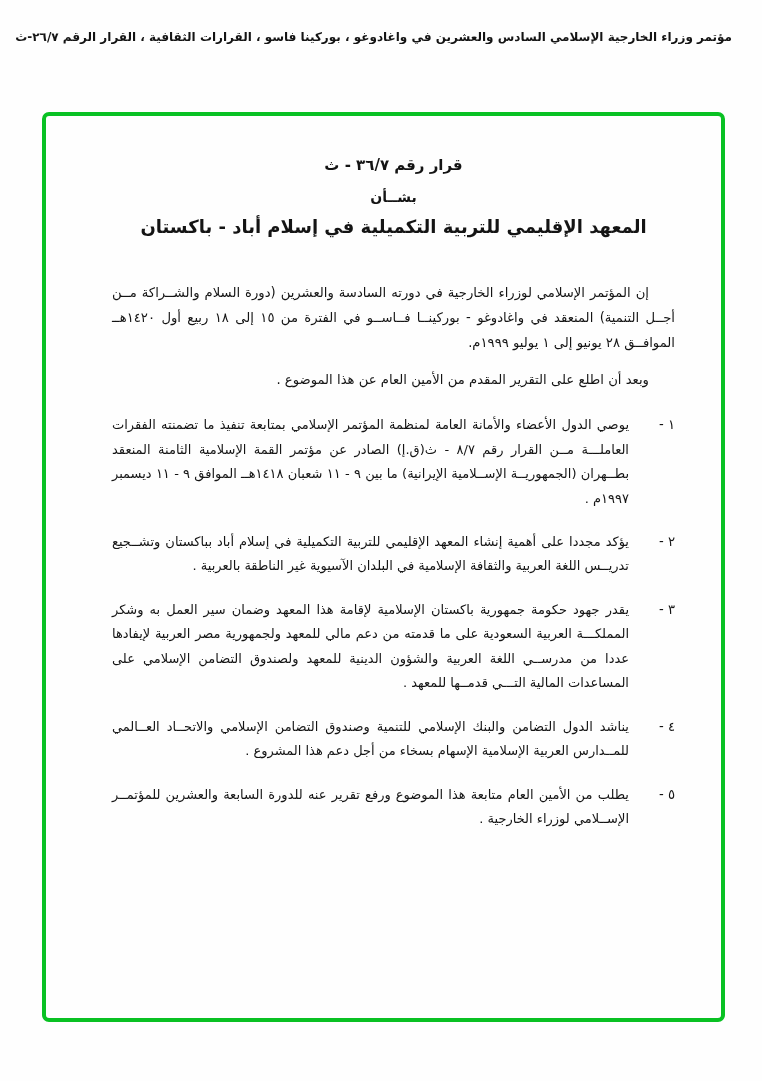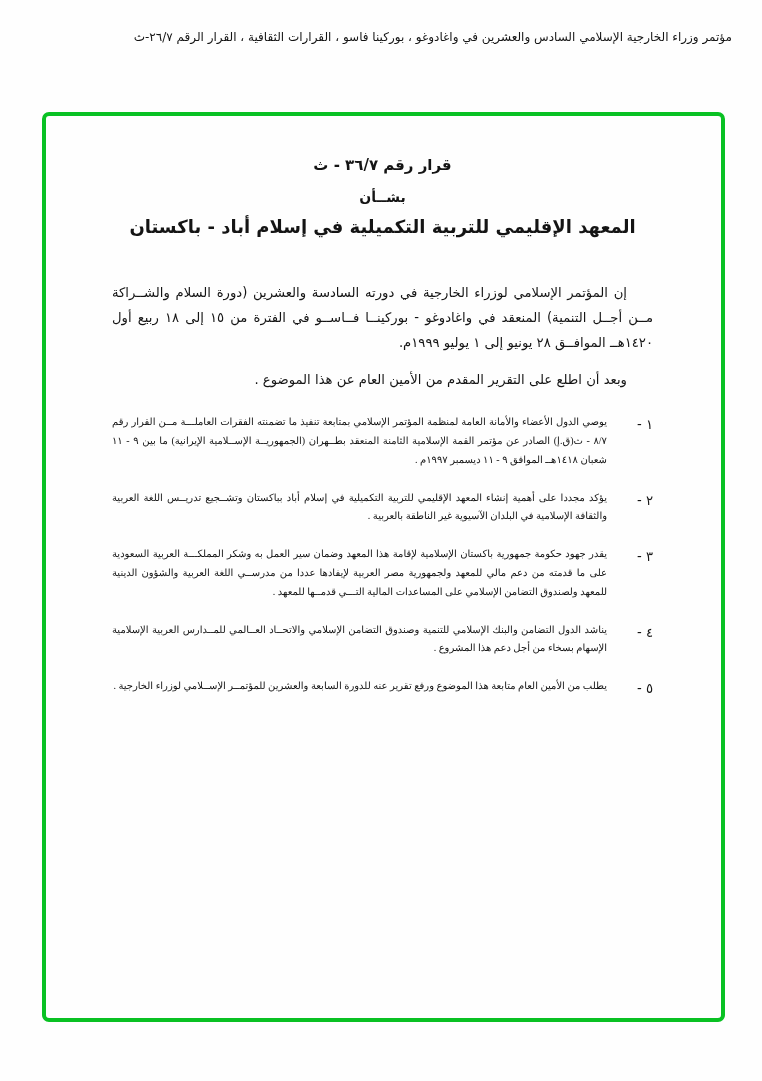--- a/index.html
+++ b/index.html
@@ -21,21 +21,21 @@
   }
   .top-header {
     position: absolute;
     top: 30px;
     right: 30px;
     left: 14px;
     text-align: right;
   }
   .top-header .line1 {
     font-size: 12px;
-    font-weight: 400;
+    font-weight: 700;
     white-space: nowrap;
     overflow: hidden;
     text-align: right;
   }
   .top-header .line2 {
     font-size: 9.5px;
     font-weight: 400;
     margin-top: 9px;
     margin-left: 0;
     padding-right: 88px;
@@ -45,21 +45,21 @@
     position: absolute;
     top: 112px;
     right: 37px;
     left: 42px;
     bottom: 59px;
     border: 4px solid #09c123;
     border-radius: 7px;
     background: #fefefe;
   }
   .doc {
-    padding: 40px 68px 0 46px;
+    padding: 40px 46px 0 46px;
     margin-left: 20px;
   }
   .headings { text-align: center; }
   .doc-title {
     font-size: 15px;
     font-weight: 700;
     margin-bottom: 15px;
     letter-spacing: 0.5px;
   }
   .doc-regarding {
@@ -87,24 +87,23 @@
     margin-bottom: 19px;
   }
   .item-num {
     flex: 0 0 46px;
     width: 46px;
     font-size: 13.2px;
     line-height: 1.88;
   }
   .item-text {
     flex: 1;
-    font-size: 10px;
+    font-size: 13px;
     line-height: 1.88;
     text-align: justify;
-    font-family: Liberation Serif, serif;
   }
 </style>
 </head>
 <body>
 
 <div class="page">
 
   <div class="top-header">
     <div class="line1">مؤتمر وزراء الخارجية الإسلامي السادس والعشرين في واغادوغو ، بوركينا فاسو ، القرارات الثقافية ، القرار الرقم ٢٦/٧-ث</div>
   </div>

